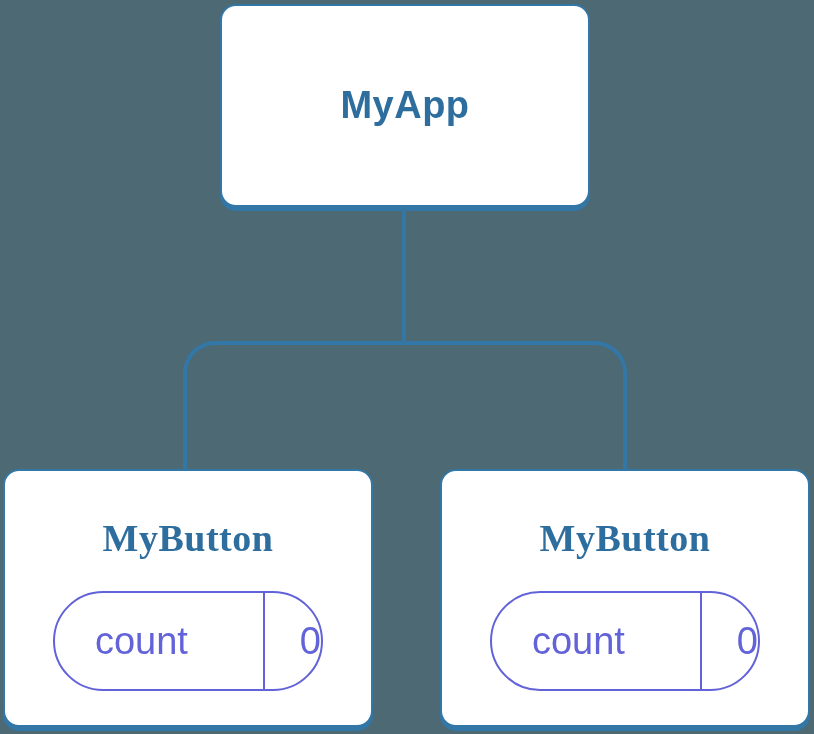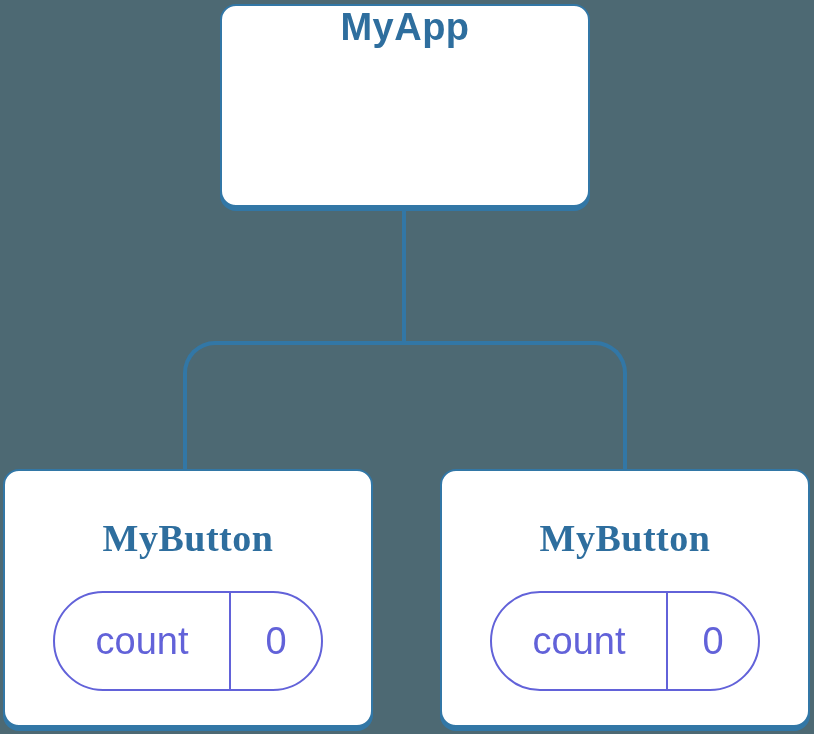--- a/index.html
+++ b/index.html
@@ -14,21 +14,21 @@
   
   .card {
     position: absolute;
     box-sizing: border-box;
     background: var(--card-bg, #ffffff);
     border: 2px solid var(--line, #3277a6);
     border-radius: 16px;
     box-shadow: 0 4px 0 var(--line, #3277a6);
   }
   .card-root  { left: 220px; top: 4px;   width: 370px; height: 203px;
-                display: flex; align-items: flex-start; justify-content: center; }
+                display: flex; align-items: center; justify-content: center; }
   .card-left  { left: 3px;   top: 469px; width: 370px; height: 258px; }
   .card-right { left: 440px; top: 469px; width: 370px; height: 258px; }
 
   .node-label {
     color: var(--label, #2e6e9e);
     font-size: 38px; font-weight: 600;
     letter-spacing: 0.5px;
     white-space: nowrap;
   }
   .child-label {
@@ -55,21 +55,21 @@
   .state-pill {
     position: absolute;
     left: 50%; transform: translateX(-50%);
     top: 120px; width: 270px; height: 100px;
     box-sizing: border-box;
     border: 2px solid var(--accent, #6262d9);
     border-radius: 50px;
     background: #ffffff;
     display: flex; align-items: stretch;
     color: var(--accent, #6262d9);
-    font-size: 38px; font-weight: 400;
+    font-size: 38px; font-weight: 400; gap: 35px;
   }
   .state-key {
     width: 174px;
     display: flex; align-items: center; justify-content: center;
   }
   .state-divider {
     width: 2px;
     background: var(--accent, #6262d9);
   }
   .state-value {

